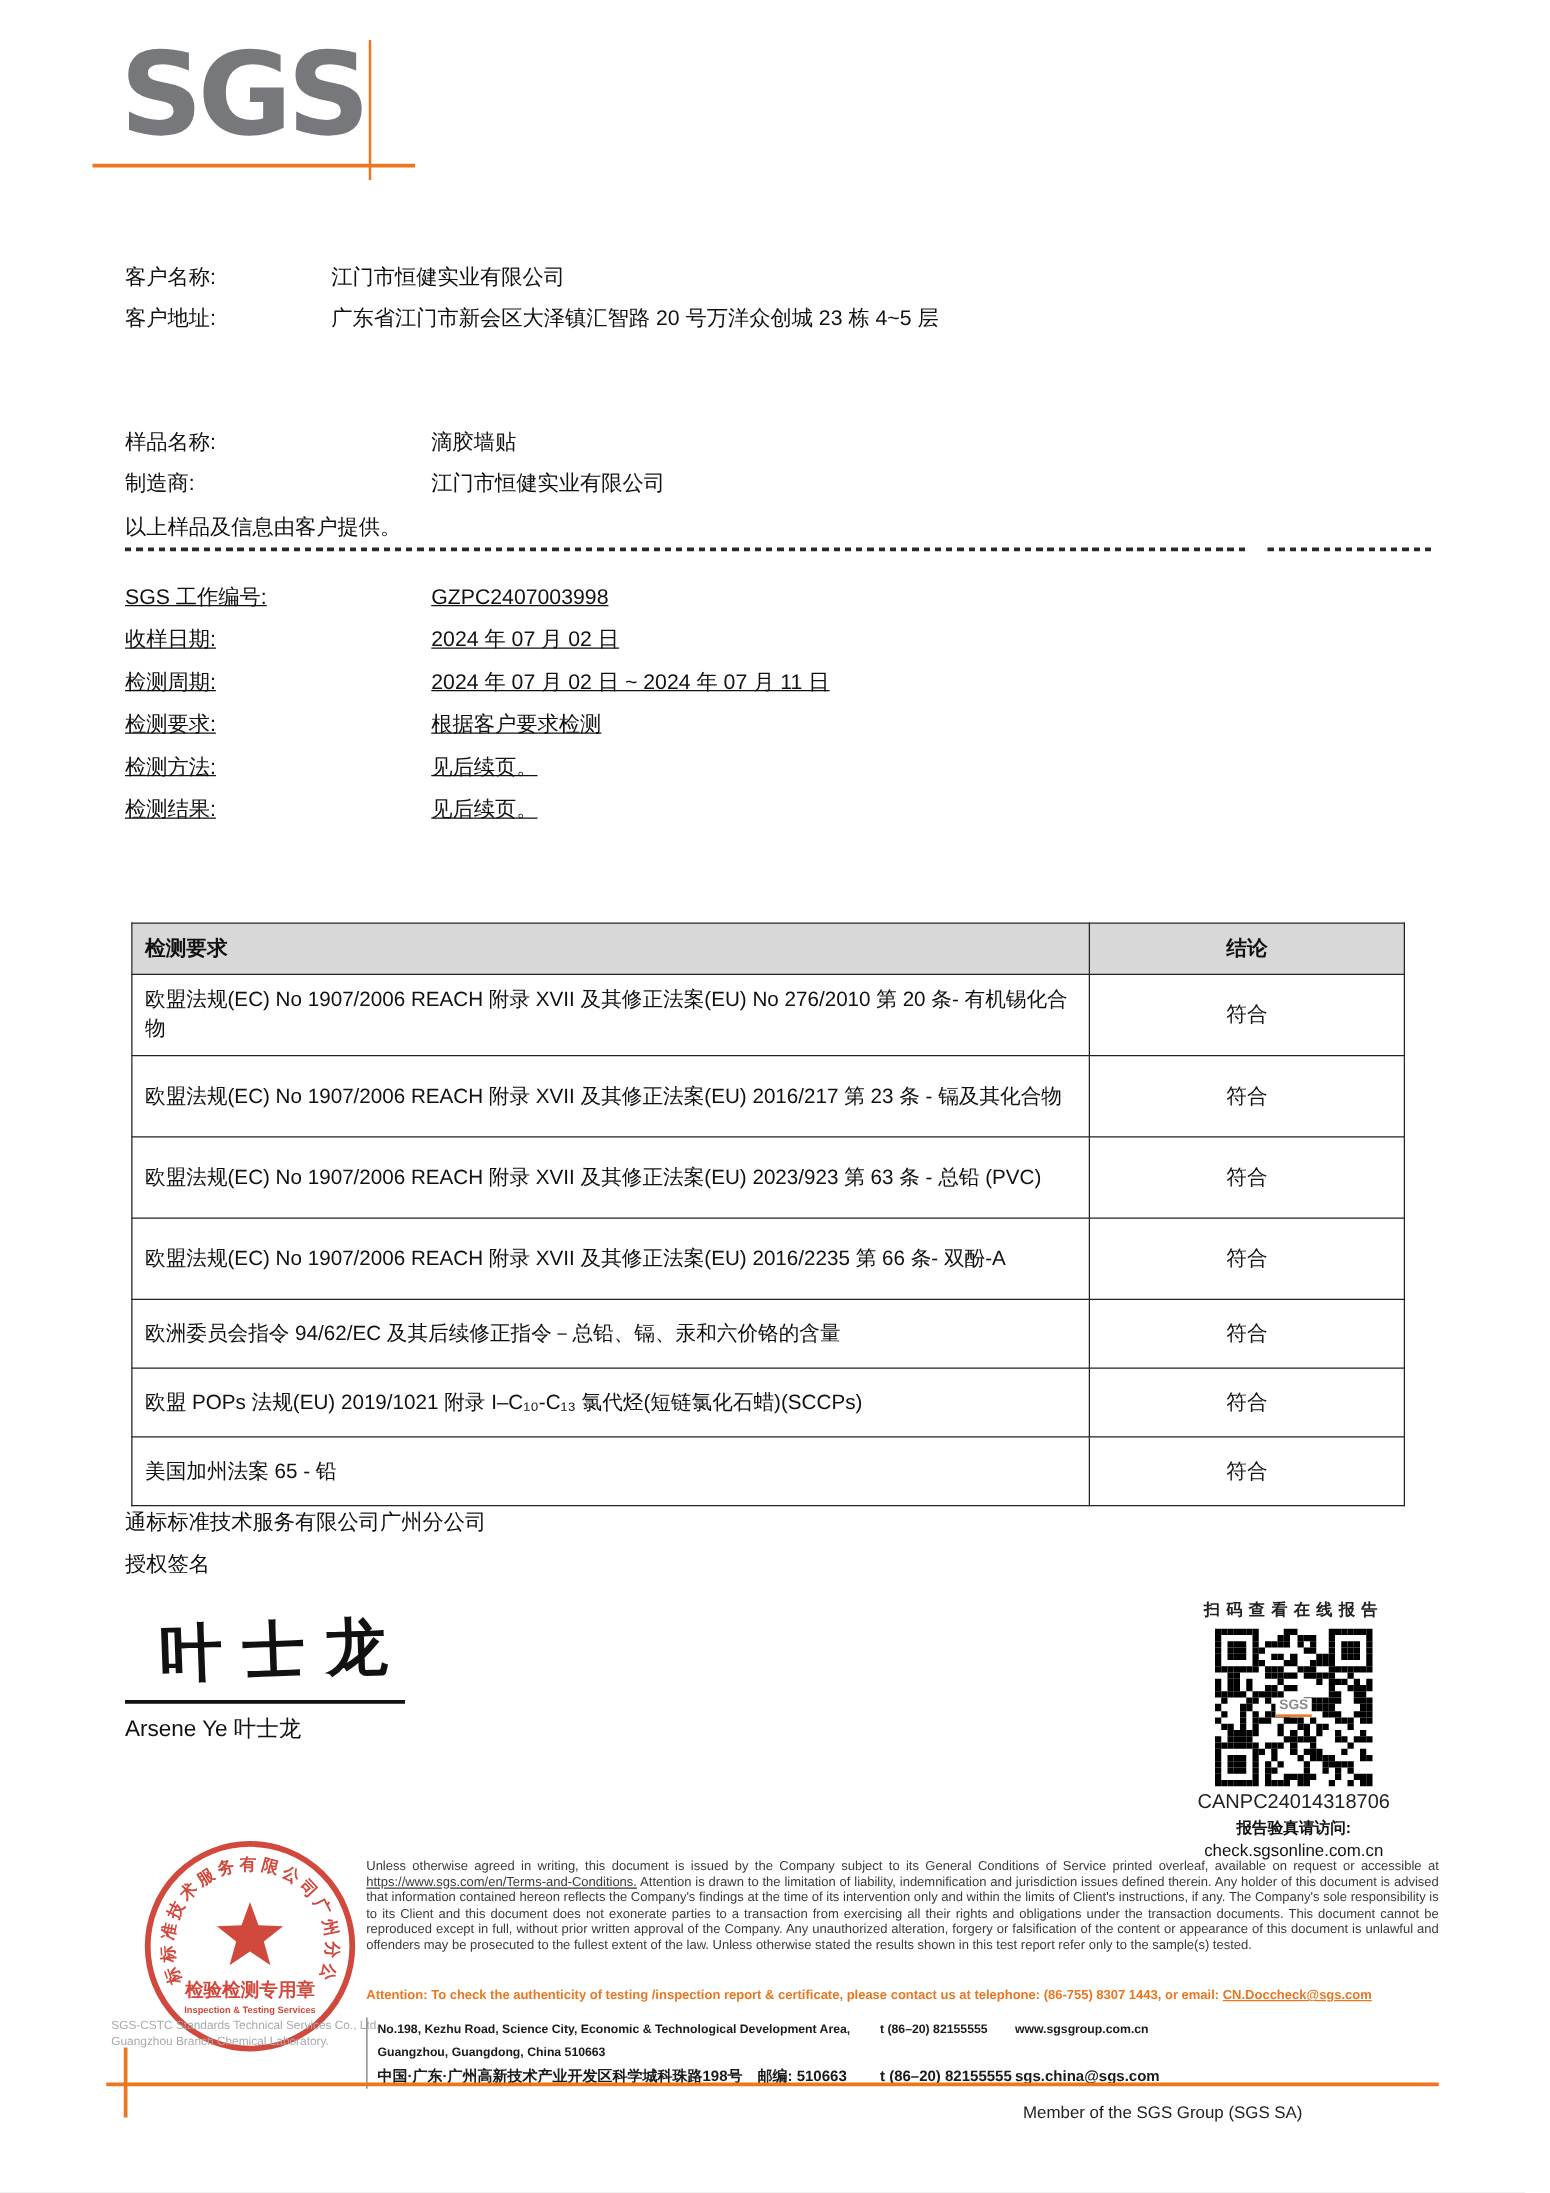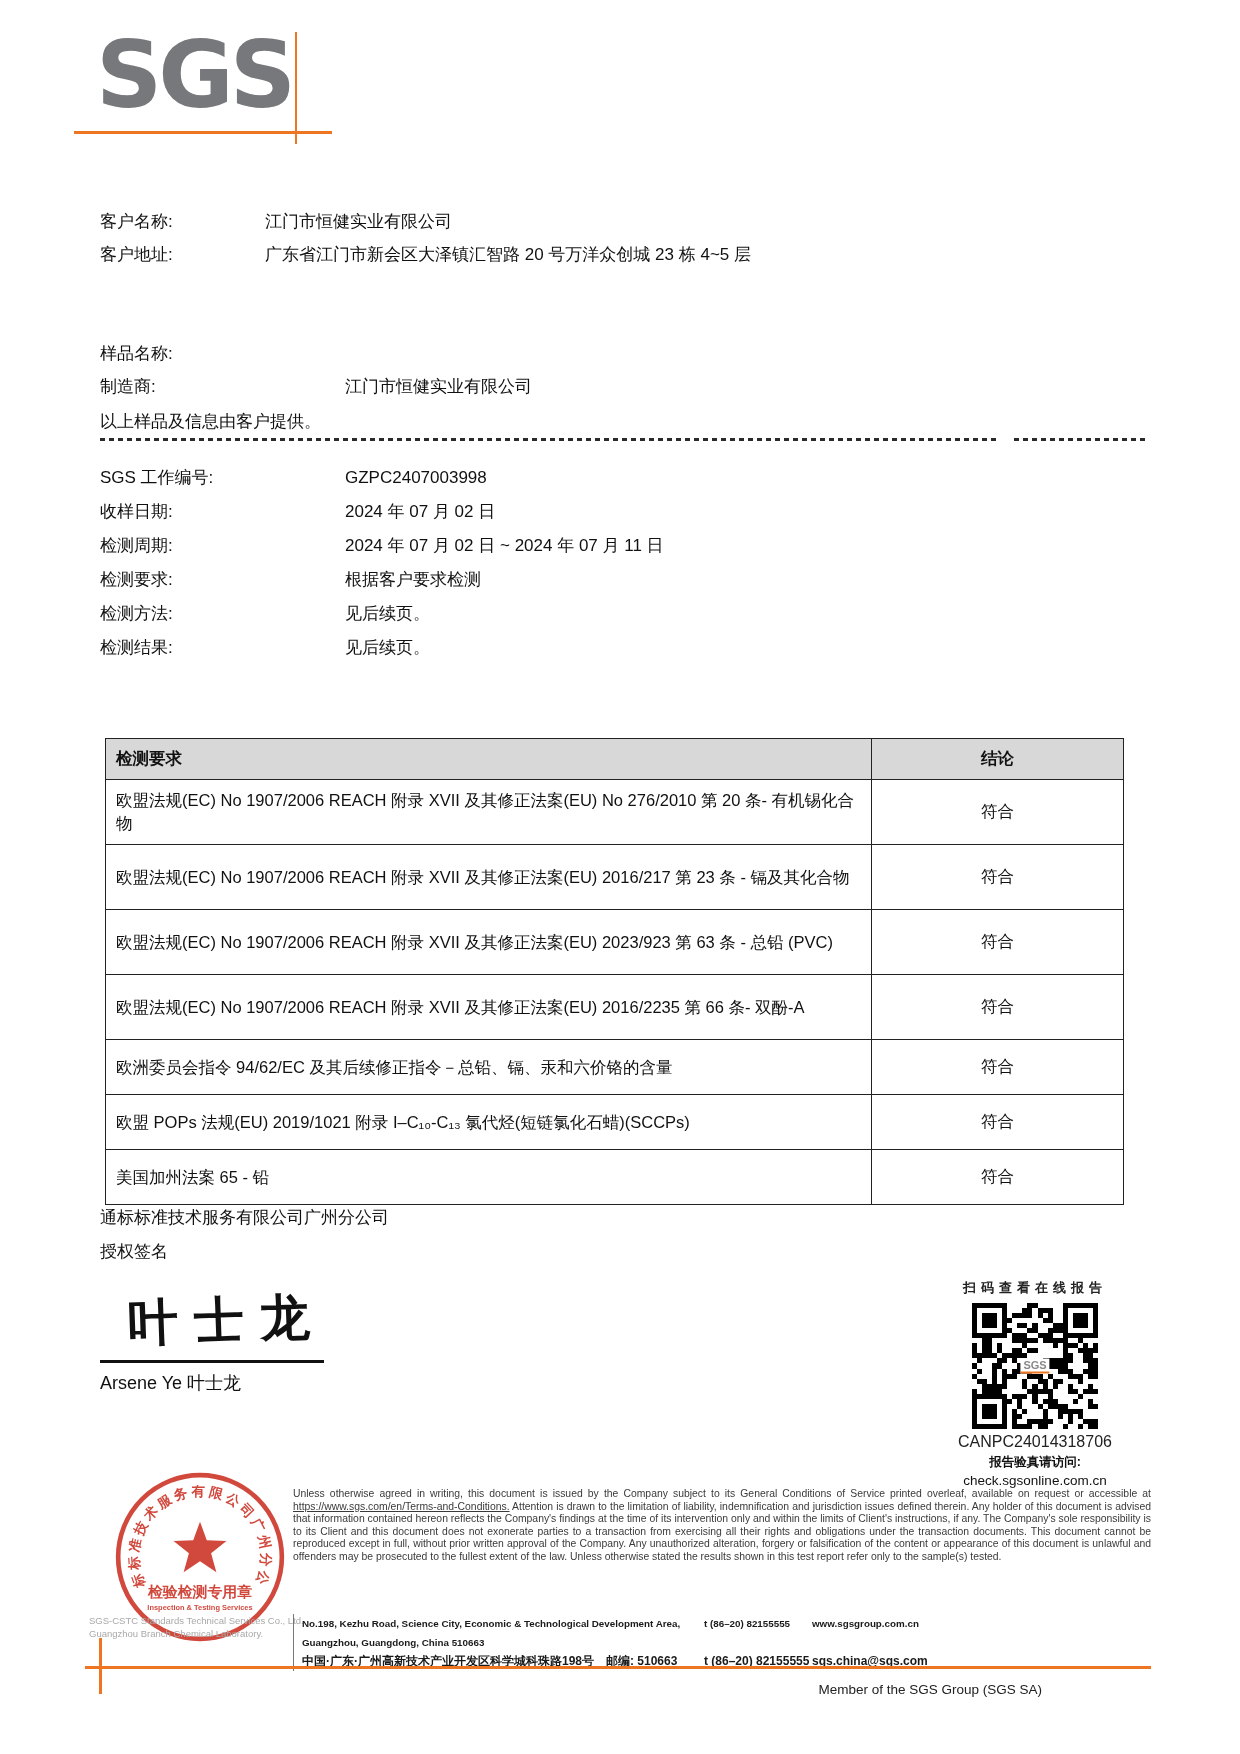--- a/index.html
+++ b/index.html
@@ -30,21 +30,21 @@
   .blk-customer{top:212px;}
   .blk-customer .info-row{margin-bottom:13px;}
   .blk-sample{top:344px;}
   .blk-sample .info-row{margin-bottom:13px;}
   .note-line{font-size:17px;margin-top:4px;}
   .dashes{position:absolute;left:100px;top:438px;width:1046px;display:flex;}
   .dash-seg{height:3px;background:repeating-linear-gradient(90deg,#2a2a2a 0 5px,transparent 5px 9px);}
   .dash-a{width:900px;}
   .dash-gap{width:14px;}
   .dash-b{flex:1;}
-  .blk-job{top:468px;}
+  .blk-job{top:468px;text-decoration:underline;}
   .blk-job .info-row{margin-bottom:14px;}
 
   
   .results{position:absolute;left:105px;top:738px;width:1018px;border-collapse:collapse;
            font-size:16.5px;table-layout:fixed;}
   .results col.c1{width:766px;}
   .results col.c2{width:252px;}
   .results th,.results td{border:1.5px solid #222;padding:4px 10px;vertical-align:middle;}
   .results thead th{background:#d8d8d8;height:32px;font-weight:bold;}
   .results thead th.h-req{text-align:left;}
@@ -118,20 +118,21 @@
     </div>
     <div class="info-row">
       <span class="lbl">客户地址:</span>
       <span class="val">广东省江门市新会区大泽镇汇智路 20 号万洋众创城 23 栋 4~5 层</span>
     </div>
   </div>
 
   <div class="info-block blk-sample">
     <div class="info-row">
       <span class="lbl-wide">样品名称:</span>
+      <span class="val">滴胶墙贴</span>
     </div>
     <div class="info-row">
       <span class="lbl-wide">制造商:</span>
       <span class="val">江门市恒健实业有限公司</span>
     </div>
     <div class="note-line">以上样品及信息由客户提供。</div>
   </div>
 
   <div class="dashes">
     <div class="dash-seg dash-a"></div>
@@ -570,20 +571,21 @@
       <text x="100" y="157" text-anchor="middle" fill="#cd3529" font-size="8" font-weight="bold">Inspection &amp; Testing Services</text>
     </svg>
 
     <div class="gray-co">
       <div>SGS-CSTC Standards Technical Services Co., Ltd.</div>
       <div>Guangzhou Branch Chemical Laboratory.</div>
     </div>
 
     <div class="disclaimer"><span>Unless otherwise agreed in writing, this document is issued by the Company subject to its General Conditions of Service printed overleaf, available on request or accessible at </span><span class="link">https://www.sgs.com/en/Terms-and-Conditions.</span><span> Attention is drawn to the limitation of liability, indemnification and jurisdiction issues defined therein. Any holder of this document is advised that information contained hereon reflects the Company's findings at the time of its intervention only and within the limits of Client's instructions, if any. The Company's sole responsibility is to its Client and this document does not exonerate parties to a transaction from exercising all their rights and obligations under the transaction documents. This document cannot be reproduced except in full, without prior written approval of the Company. Any unauthorized alteration, forgery or falsification of the content or appearance of this document is unlawful and offenders may be prosecuted to the fullest extent of the law. Unless otherwise stated the results shown in this test report refer only to the sample(s) tested.</span></div>
 
+    <div class="attention"><span>Attention: To check the authenticity of testing /inspection report &amp; certificate, please contact us at telephone: (86-755) 8307 1443, or email: </span><span class="link">CN.Doccheck@sgs.com</span></div>
 
     <div class="addr-block">
       <div class="addr-row">
         <span class="addr-txt">No.198, Kezhu Road, Science City, Economic &amp; Technological Development Area, Guangzhou, Guangdong, China 510663</span>
         <span class="addr-phone">t (86–20) 82155555</span>
         <span class="addr-extra">www.sgsgroup.com.cn</span>
       </div>
       <div class="addr-row addr-cn">
         <span class="addr-txt">中国·广东·广州高新技术产业开发区科学城科珠路198号　邮编: 510663</span>
         <span class="addr-phone">t (86–20) 82155555</span>

